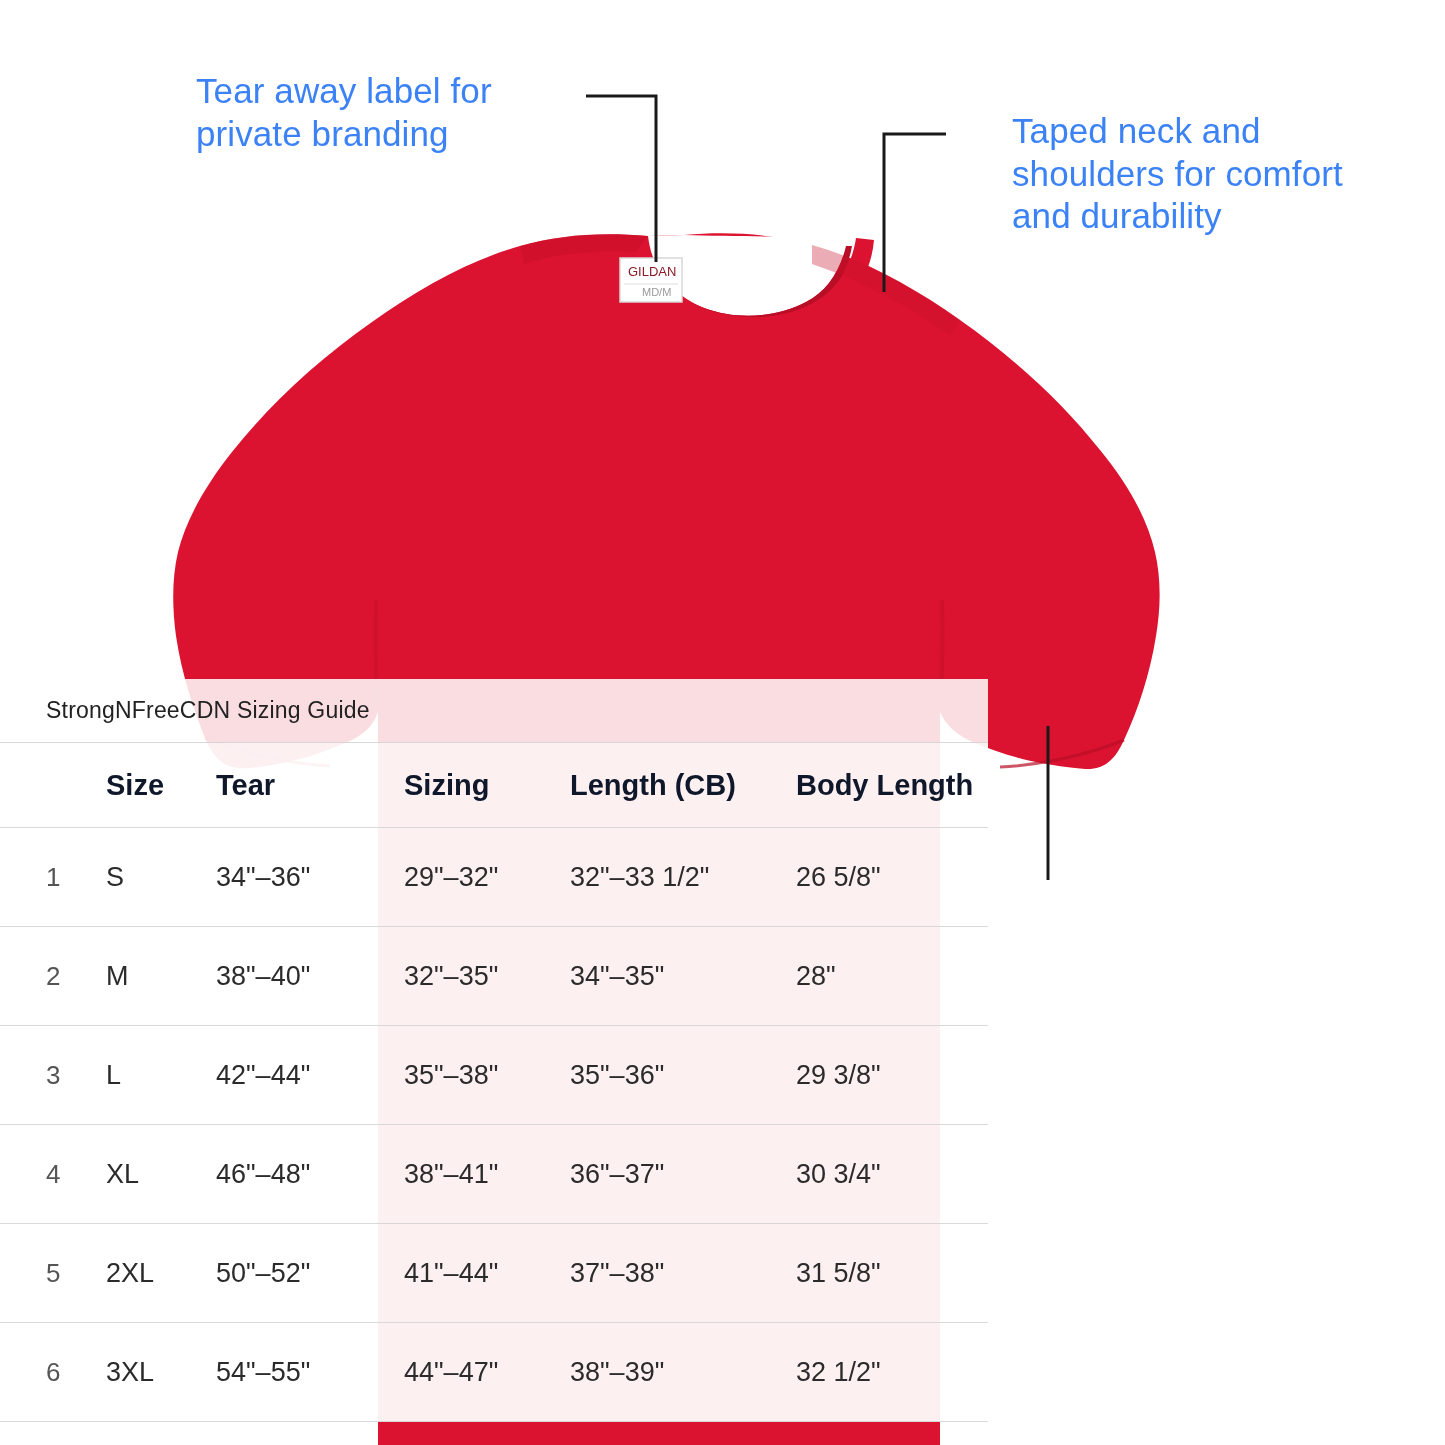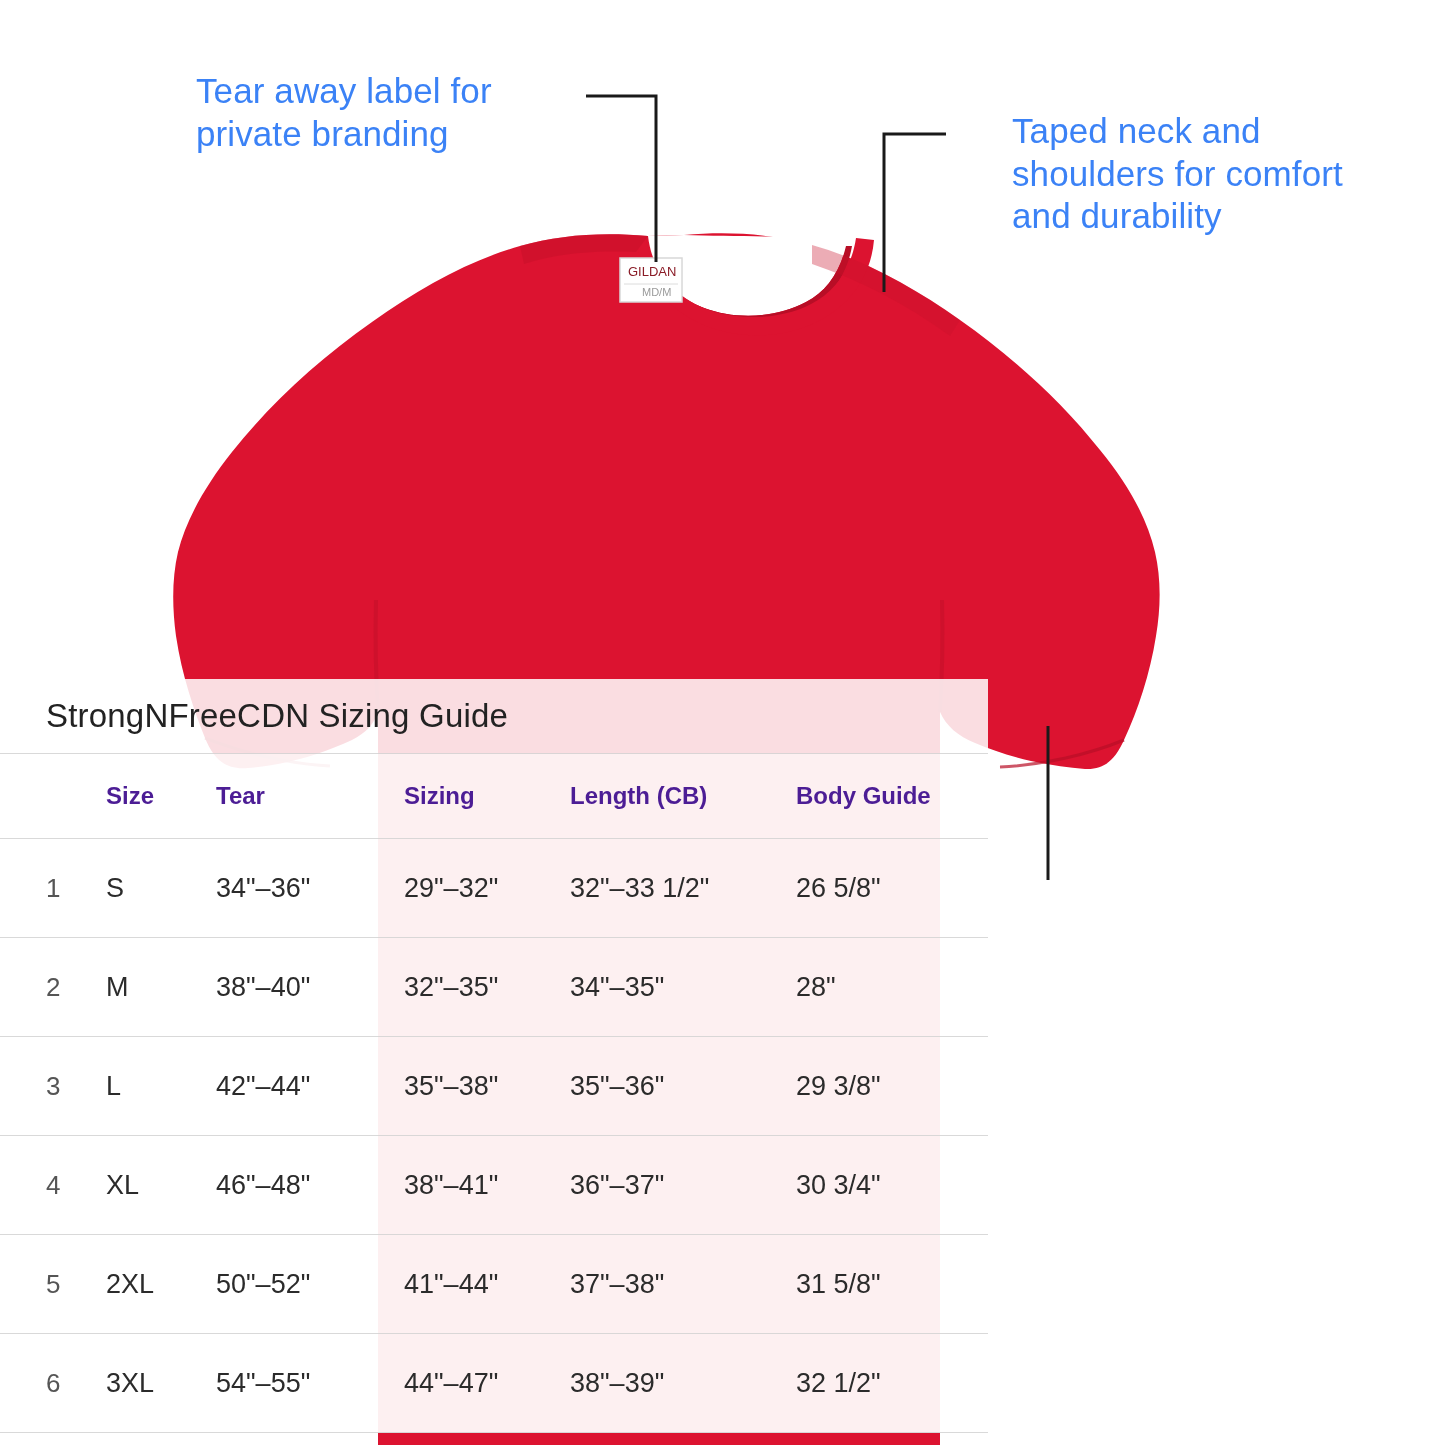--- a/index.html
+++ b/index.html
@@ -65,21 +65,21 @@
 
   
   #sizing-panel {
     position: absolute;
     left: 0;
     top: 679px;
     width: 988px;
     background: rgba(255,255,255,0.86);
   }
   #sizing-title {
-    font-size: 33px;
+    font-size: 23px;
     color: #222;
     padding: 18px 0 18px 46px;
     letter-spacing: 0.2px;
   }
   table.sizing {
     border-collapse: collapse;
     width: 988px;
     table-layout: fixed;
   }
   table.sizing col.c-idx  { width: 92px; }
@@ -95,23 +95,23 @@
     text-align: left;
     font-size: 27px;
     color: #2b2b2b;
     padding: 0 0 0 14px;
     height: 98px;
     vertical-align: middle;
     background: rgba(255,255,255,0.55);
   }
   table.sizing th {
     font-weight: bold;
-    font-size: 24px;
+    font-size: 29px;
     height: 84px;
-    color: #4c1d95;
+    color: #0f172a;
   }
   table.sizing td.idx, table.sizing th.idx {
     color: #555;
     font-size: 26px;
     padding-left: 46px;
     background: rgba(255,255,255,0.35);
   }
 </style>
 </head>
 <body>
@@ -222,21 +222,21 @@
           <col class="c-slv">
           <col class="c-body">
       </colgroup>
       <thead>
         <tr>
           <th class="idx"></th>
           <th>Size</th>
           <th>Tear</th>
           <th>Sizing</th>
           <th>Length (CB)</th>
-          <th>Body Guide</th>
+          <th>Body Length</th>
         </tr>
       </thead>
       <tbody>
         <tr>
           <td class="idx">1</td>
           <td>S</td>
           <td>34"–36"</td>
           <td>29"–32"</td>
           <td>32"–33 1/2"</td>
           <td>26 5/8"</td>

